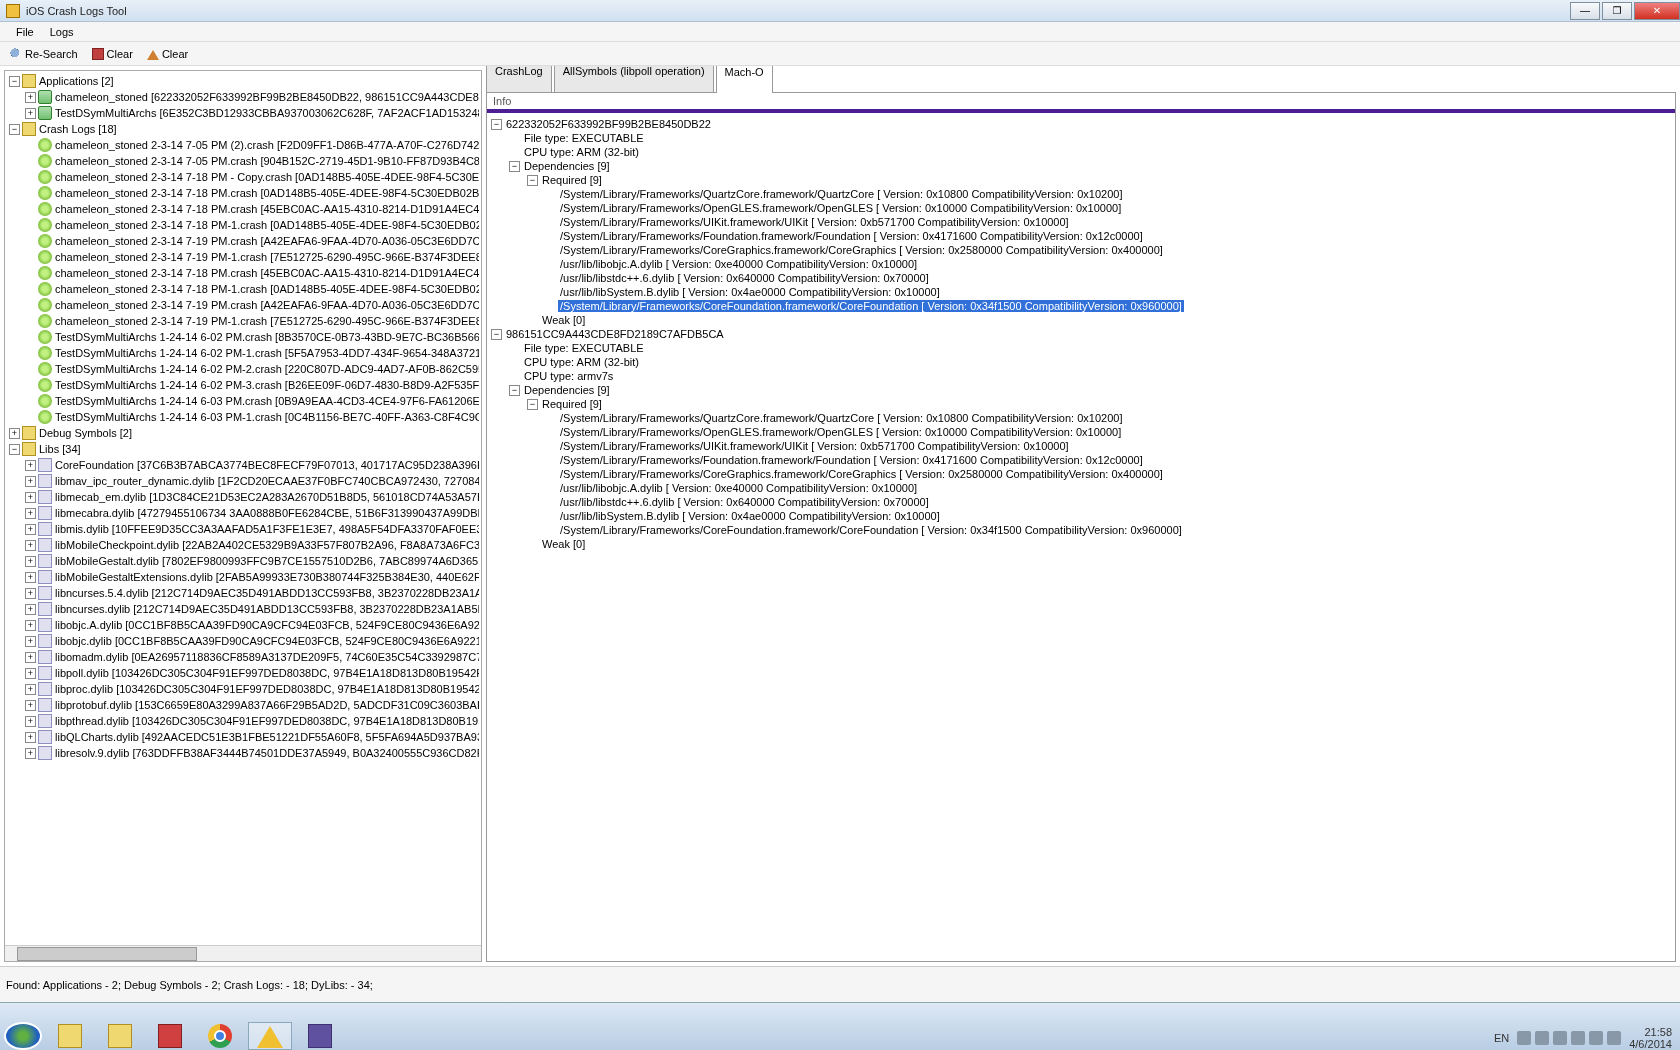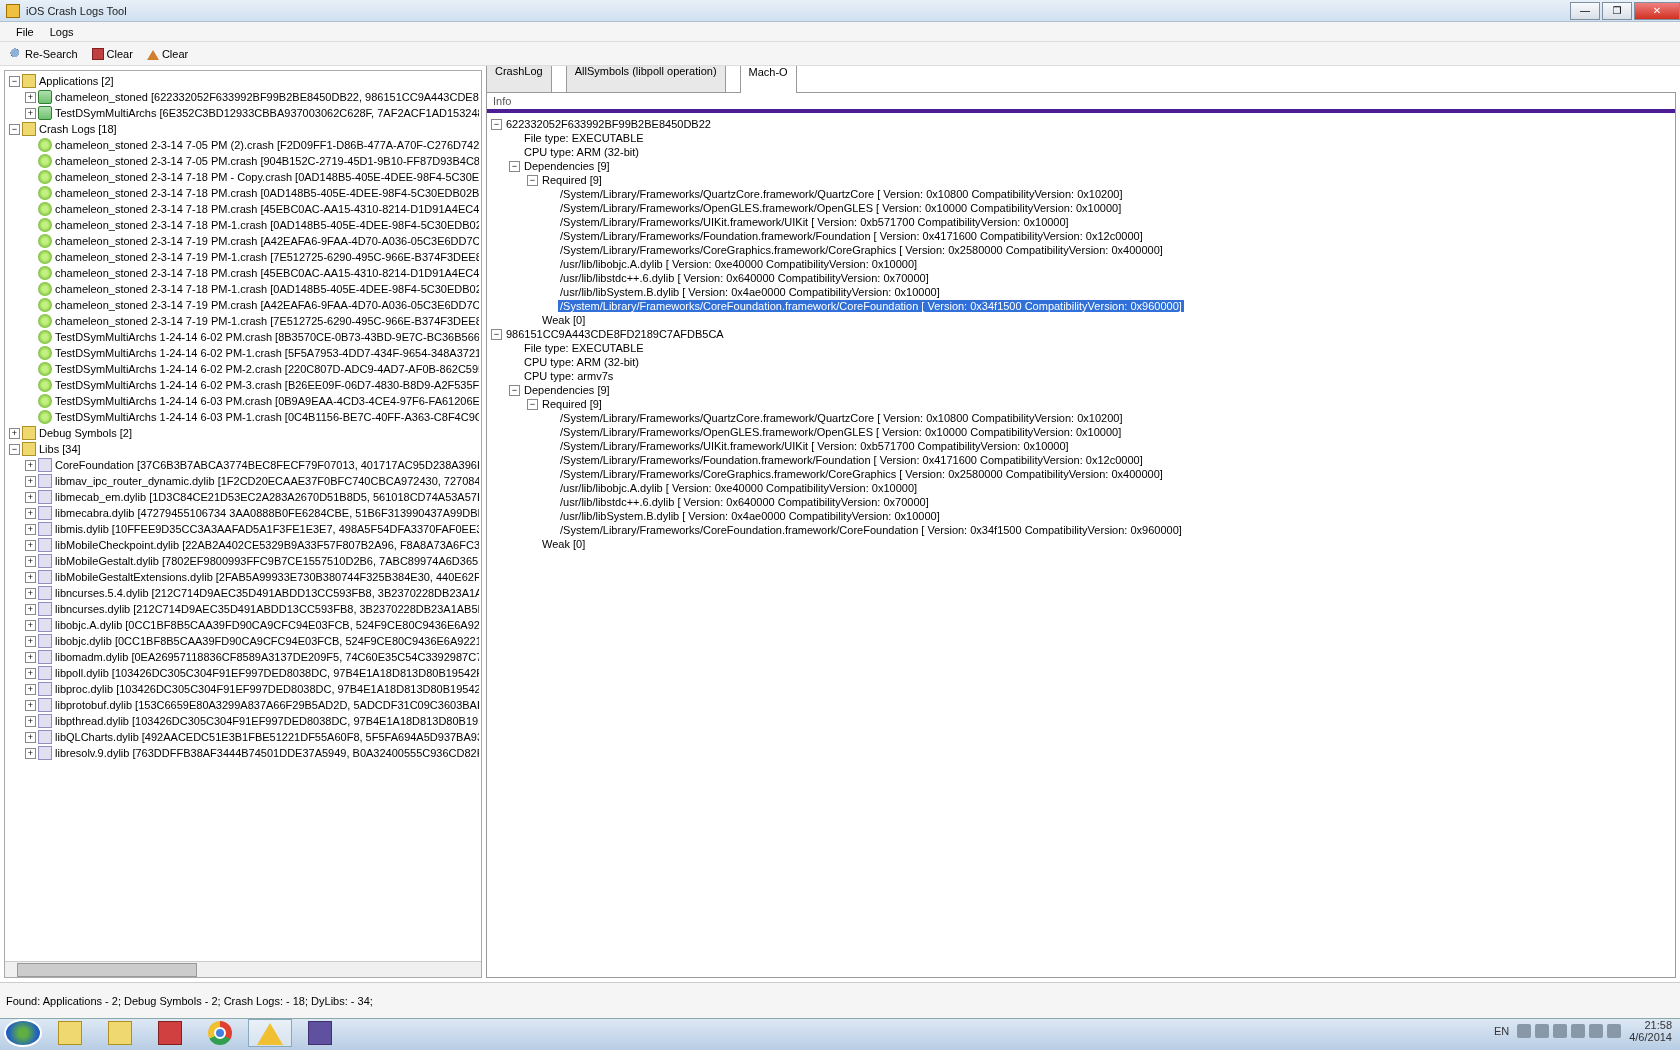--- a/index.html
+++ b/index.html
@@ -36,36 +36,36 @@
 .nic.folder { background: #f0d870; border: 1px solid #b09020; }
 .nic.app { background: linear-gradient(#b0e0b0,#70c070); border: 1px solid #308030; border-radius: 2px; }
 .nic.crash { background: radial-gradient(circle, #c0f080 30%, #80c040 70%); border-radius: 50%; }
 .nic.lib { background: #e0e0f0; border: 1px solid #9090c0; }
 .tree-label { overflow: hidden; text-overflow: clip; }
 .hscroll { height: 16px; background: #f0f0f0; border-top: 1px solid #ccc; position: relative; }
 .hscroll .thumb { position: absolute; left: 12px; width: 180px; height: 14px; top: 1px; background: #ccc; border: 1px solid #999; }
 
 .right-pane { flex: 1; margin: 4px 4px 4px 2px; display: flex; flex-direction: column; }
 .tabstrip { display: flex; height: 22px; align-items: flex-end; }
-.tab { padding: 15px 8px; border: 1px solid #999; border-bottom: none; background: #e8e8e8; margin-right: 14px; cursor: pointer; border-radius: 3px 3px 0 0; }
+.tab { padding: 15px 8px; border: 1px solid #999; border-bottom: none; background: #e8e8e8; margin-right: 2px; cursor: pointer; border-radius: 3px 3px 0 0; }
 .tab.active { background: #fff; position: relative; top: 1px; }
 .info-panel { flex: 1; border: 1px solid #999; display: flex; flex-direction: column; }
 .info-header { padding: 2px 6px; border-bottom: 4px solid #4c1d95; color: #555; }
 .info-tree { flex: 1; overflow: auto; padding: 4px; }
 .info-row { display: flex; align-items: center; height: 14px; white-space: nowrap; padding-left: var(--ind,0px); }
 .info-row.sel .lbl { background: #3070d8; color: #fff; }
 .twig { width: 11px; height: 11px; margin-right: 2px; border: 1px solid #888; display: flex; align-items: center; justify-content: center; font-size: 9px; background: #fff; cursor: pointer; flex-shrink: 0; }
 .twig.blank { border: none; }
 .lbl { padding: 0 2px; }
 
 
 .statusbar { height: 36px; background: #f5f5f5; border-top: 1px solid #ccc; display: flex; align-items: center; padding-left: 6px; }
 
 
-.taskbar { height: 32px; background: linear-gradient(#dde8f4, #b8cde4); border-top: 1px solid #8aa; display: flex; align-items: flex-start; }
+.taskbar { height: 48px; background: linear-gradient(#dde8f4, #b8cde4); border-top: 1px solid #8aa; display: flex; align-items: flex-end; }
 .start { width: 38px; height: 28px; margin-left: 4px; background: radial-gradient(circle, #5fb040 20%, #2060c0 70%); border-radius: 50%; border: 2px solid #fff; }
 .tbicon { width: 44px; height: 28px; margin-left: 6px; display: flex; align-items: center; justify-content: center; border: 1px solid transparent; }
 .tbicon.active { background: rgba(255,255,255,0.4); border: 1px solid #8ab; }
 .tbicon .g { width: 24px; height: 24px; }
 .g-explorer { background: #f0d870; border: 1px solid #b09020; }
 .g-chrome { border-radius: 50%; background: conic-gradient(#e04030 0 120deg, #30a050 120deg 240deg, #f0c030 240deg 360deg); position: relative; }
 .g-chrome::after { content: ""; position: absolute; inset: 6px; background: #4080e0; border-radius: 50%; border: 2px solid #fff; }
 .g-warn { width: 0; height: 0; border-left: 13px solid transparent; border-right: 13px solid transparent; border-bottom: 22px solid #f0c030; }
 .g-vs { background: #6050a0; border: 1px solid #403070; }
 .g-app { background: #d04040; border: 1px solid #802020; }

